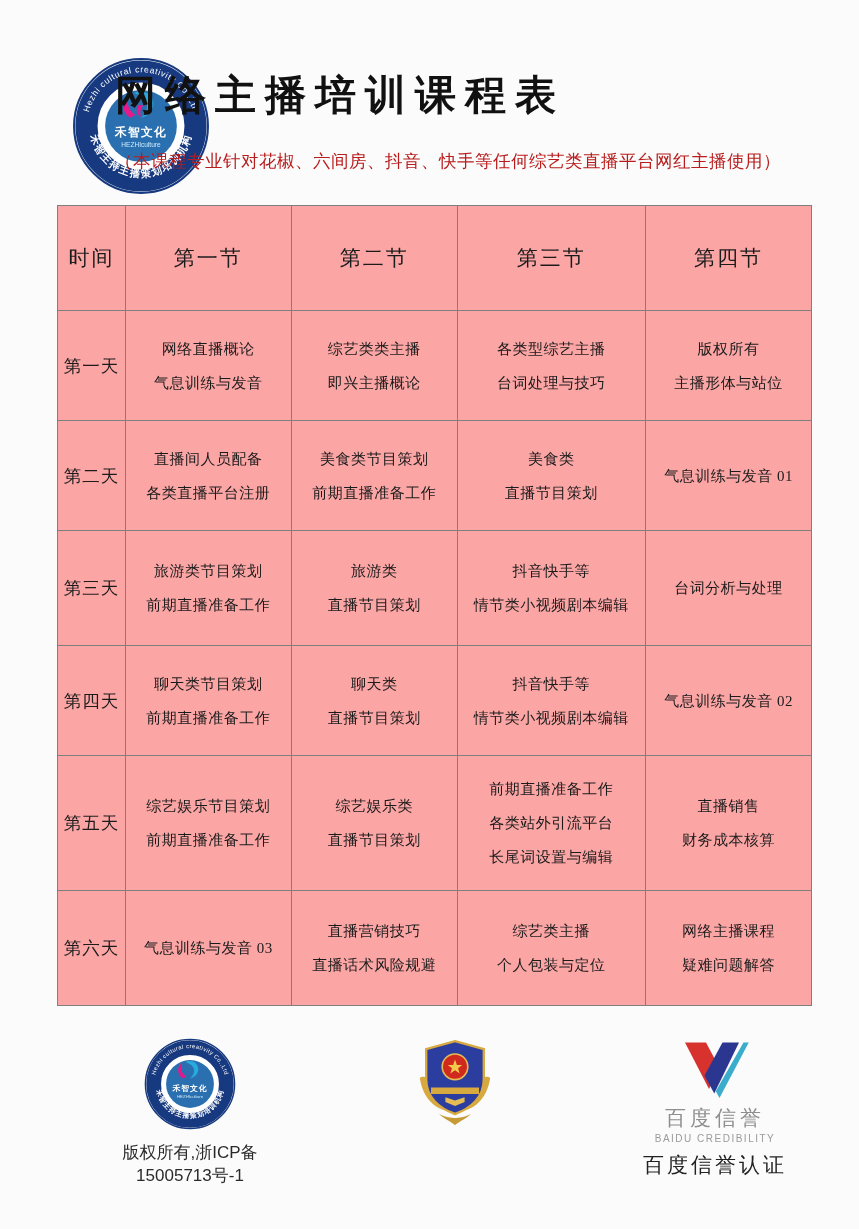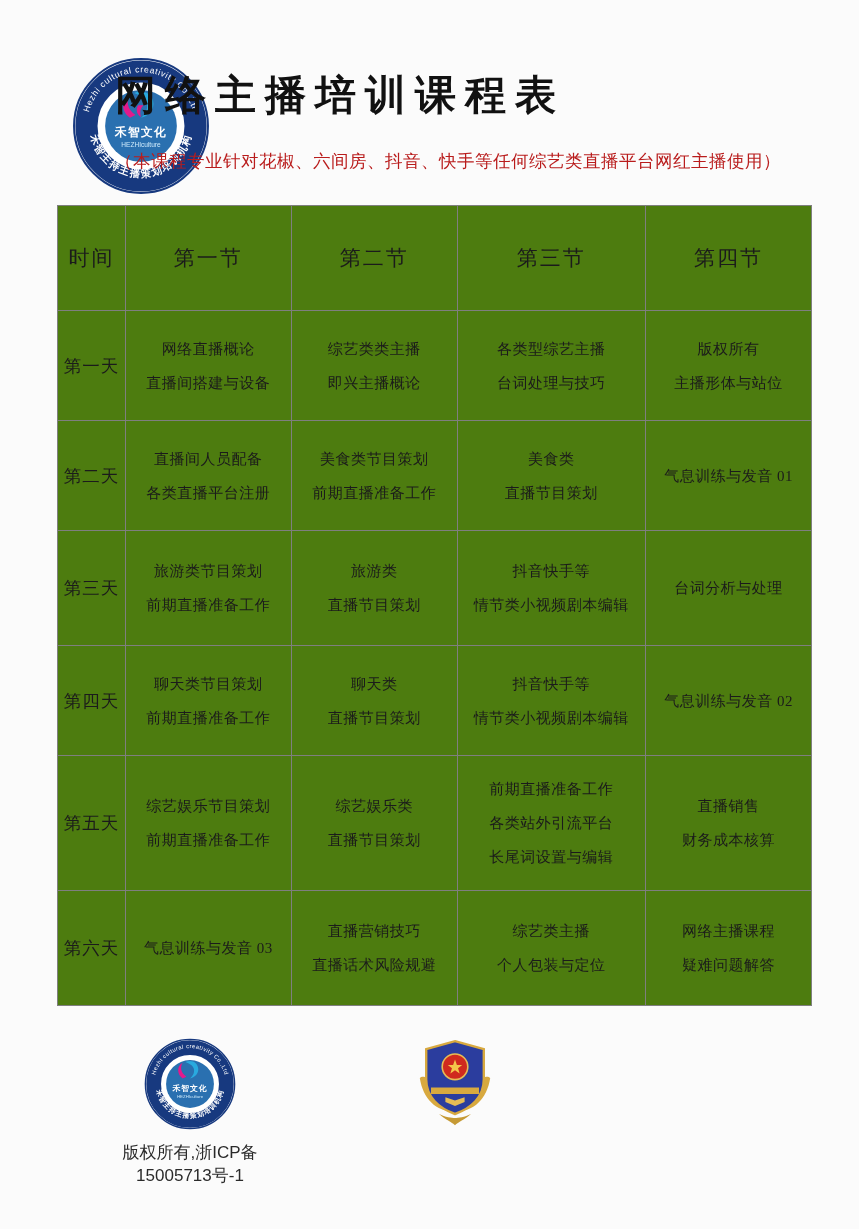--- a/index.html
+++ b/index.html
@@ -23,21 +23,21 @@
   }
   .page-subtitle {
     margin-top: 26px;
     font-size: 17.5px; letter-spacing: 0.5px; color: #b91c1c;
   }
 
   
   .course-table {
     position: absolute; left: 57px; top: 205px; width: 755px;
     border-collapse: collapse; table-layout: fixed;
-    background: #4d7c0f;
+    background: #fca5a5;
   }
   .course-table th, .course-table td {
     border: 1px solid #7f7f7f;
     text-align: center; vertical-align: middle;
     font-weight: 400;
     color: #1b1b1b;
   }
   .course-table thead tr { height: 105px; }
   .course-table th { font-size: 21px; letter-spacing: 2px; }
   .day-cell { font-size: 17.5px; letter-spacing: 1px; }
@@ -111,21 +111,21 @@
           <th>第二节</th>
           <th>第三节</th>
           <th>第四节</th>
         </tr>
     </thead>
     <tbody>
         <tr style="height: 110px;">
           <td class="day-cell">第一天</td>
           <td class="course-cell">
             <div class="cell-line">网络直播概论</div>
-            <div class="cell-line">直播间搭建与设备</div>
+            <div class="cell-line">气息训练与发音</div>
           </td>
           <td class="course-cell">
             <div class="cell-line">综艺类类主播</div>
             <div class="cell-line">即兴主播概论</div>
           </td>
           <td class="course-cell">
             <div class="cell-line">各类型综艺主播</div>
             <div class="cell-line">台词处理与技巧</div>
           </td>
           <td class="course-cell">
@@ -258,14 +258,24 @@
       <path d="M50,4 L86,14 L86,52 C86,74 70,88 50,95 C30,88 14,74 14,52 L14,14 Z" fill="#2b3d9e" stroke="#d8a93f" stroke-width="3"></path>
 
       <circle cx="50" cy="36" r="16" fill="#d02a1e" stroke="#e6bc55" stroke-width="2"></circle>
       <polygon points="50,27 52.4,33.6 59,33.6 53.8,37.8 55.8,44.4 50,40.4 44.2,44.4 46.2,37.8 41,33.6 47.6,33.6" fill="#f4c84a"></polygon>
 
       <path d="M20,62 L80,62 L80,70 L20,70 Z" fill="#d8a93f"></path>
       <path d="M50,78 L62,74 L62,80 L50,85 L38,80 L38,74 Z" fill="#e6bc55"></path>
     </svg>
   </div>
 
+  <div class="footer-block footer-right">
+    <svg class="baidu-v" viewBox="0 0 100 80">
+      <polygon points="10,6 38,6 56,40 42,68" fill="#d8322e"></polygon>
+      <polygon points="60,6 82,6 49,74 36,50" fill="#2b3690"></polygon>
+      <polygon points="88,6 95,6 56,80 51,71" fill="#3aaccc"></polygon>
+    </svg>
+    <div class="baidu-cn">百度信誉</div>
+    <div class="baidu-en">BAIDU CREDIBILITY</div>
+    <div class="baidu-cert">百度信誉认证</div>
+  </div>
 
 </div>
 
 </body></html>

